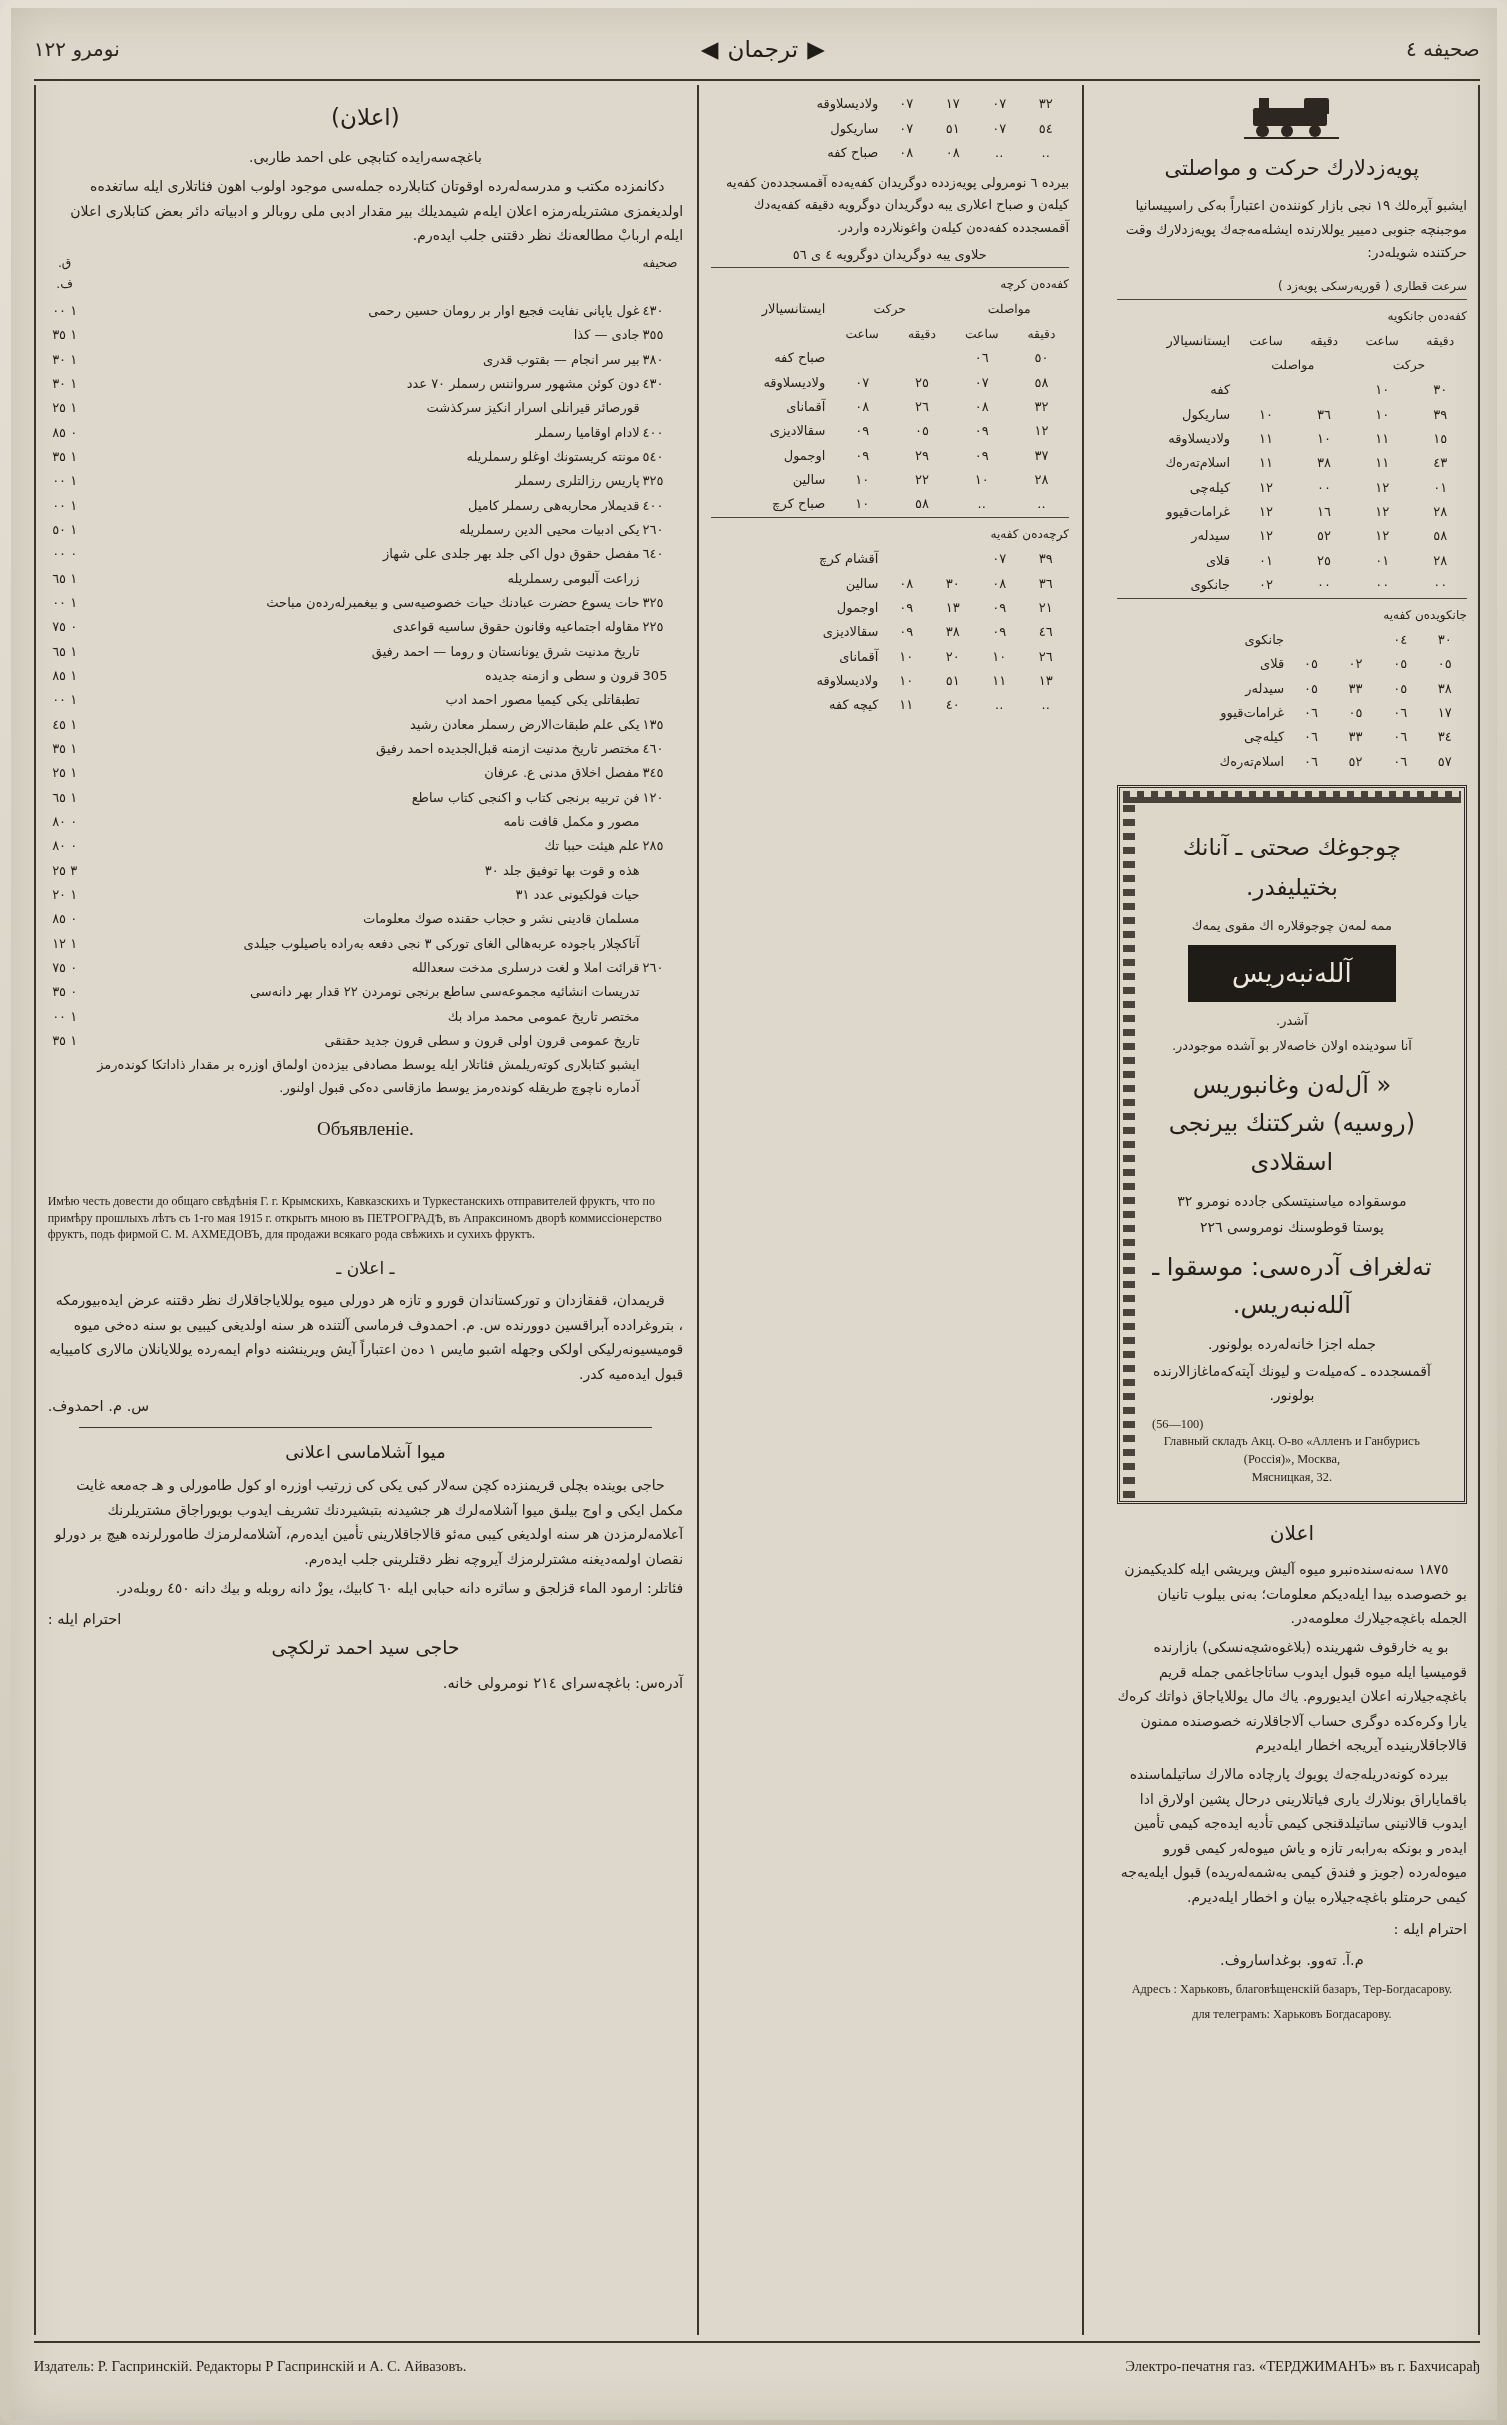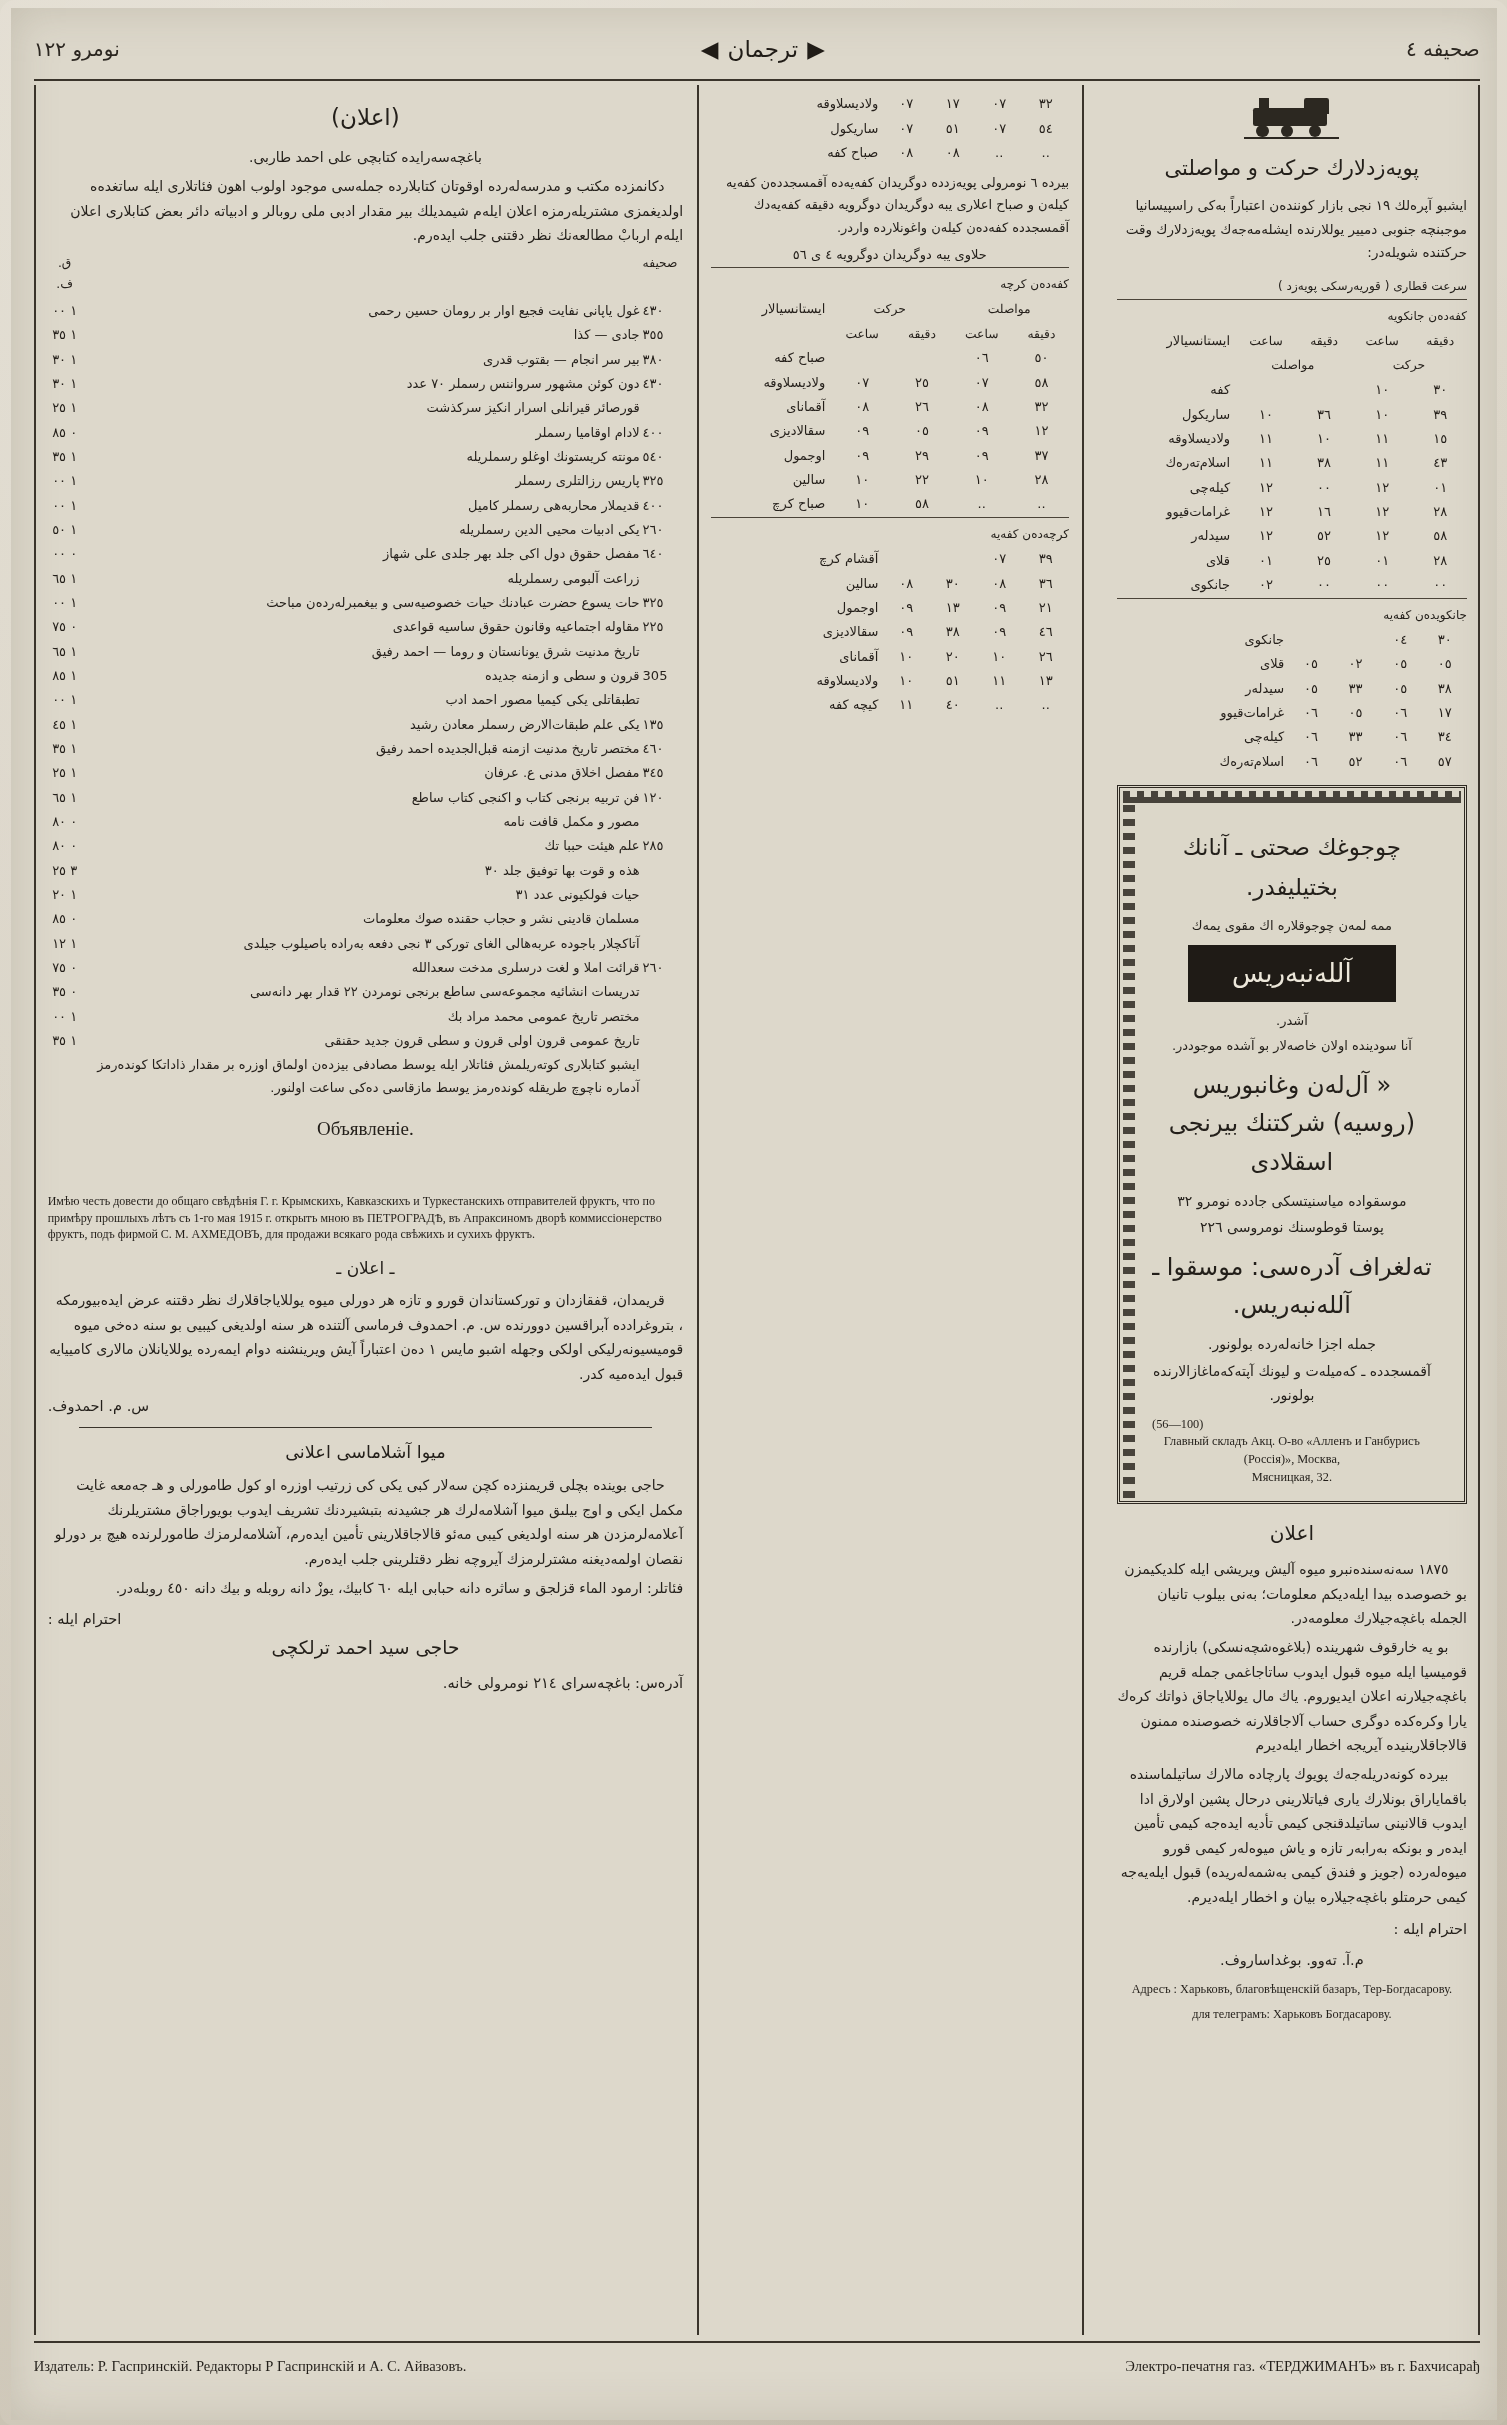--- a/index.html
+++ b/index.html
@@ -694,21 +694,21 @@
                 <td class="bl-txt">مختصر تاریخ عمومى محمد مراد بك</td>
                 <td class="bl-num">١ ٠٠</td>
               </tr>
               <tr>
                 <td class="bl-price"></td>
                 <td class="bl-txt">تاریخ عمومى قرون اولى قرون و سطى قرون جدید حقنقى</td>
                 <td class="bl-num">١ ٣٥</td>
               </tr>
               <tr>
                 <td class="bl-price"></td>
-                <td class="bl-txt">ایشبو كتابلارى كوتەریلمش فئاتلار ایله یوسط مصادفى بیزدەن اولماق اوزرە بر مقدار ذاداتكا كوندەرمز آدماره ناچوچ طریقله كوندەرمز یوسط مازقاسى دەكى ساعت اولنور.</td>
+                <td class="bl-txt">ایشبو كتابلارى كوتەریلمش فئاتلار ایله یوسط مصادفى بیزدەن اولماق اوزرە بر مقدار ذاداتكا كوندەرمز آدماره ناچوچ طریقله كوندەرمز یوسط مازقاسى دەكى قبول اولنور.</td>
                 <td class="bl-num"></td>
               </tr>
             </tbody>
         </table>
 
         <div class="ru-head">Объявленіе.</div>
         <div class="ru">Имѣю честь довести до общаго свѣдѣнія Г. г. Крымскихъ, Кавказскихъ и Туркестанскихъ отправителей фруктъ, что по примѣру прошлыхъ лѣтъ съ 1-го мая 1915 г. открытъ мною въ ПЕТРОГРАДѢ, въ Апраксиномъ дворѣ коммиссіонерство фруктъ, подъ фирмой С. М. АХМЕДОВЪ, для продажи всякаго рода свѣжихъ и сухихъ фруктъ.</div>
 
         <div class="center ar" style="font-size:17px;margin-top:10.8px">ـ اعلان ـ</div>
         <p class="ar indent">قریمدان، قفقازدان و توركستاندان قورو و تازه هر دورلى میوە یوللایاجاقلارك نظر دقتنه عرض ایدەبیورمكه ، بتروغرادده آبراقسین دوورنده س. م. احمدوف فرماسى آلتنده هر سنه اولدیغى كیبیى بو سنه دەخى میوە قومیسیونەرلیكى اولكى وجهله اشبو مایس ١ دەن اعتباراً آیش ویرینشنه دوام ایمەردە یوللایانلان مالارى كامییایه قبول ایدەمیە كدر.</p>

